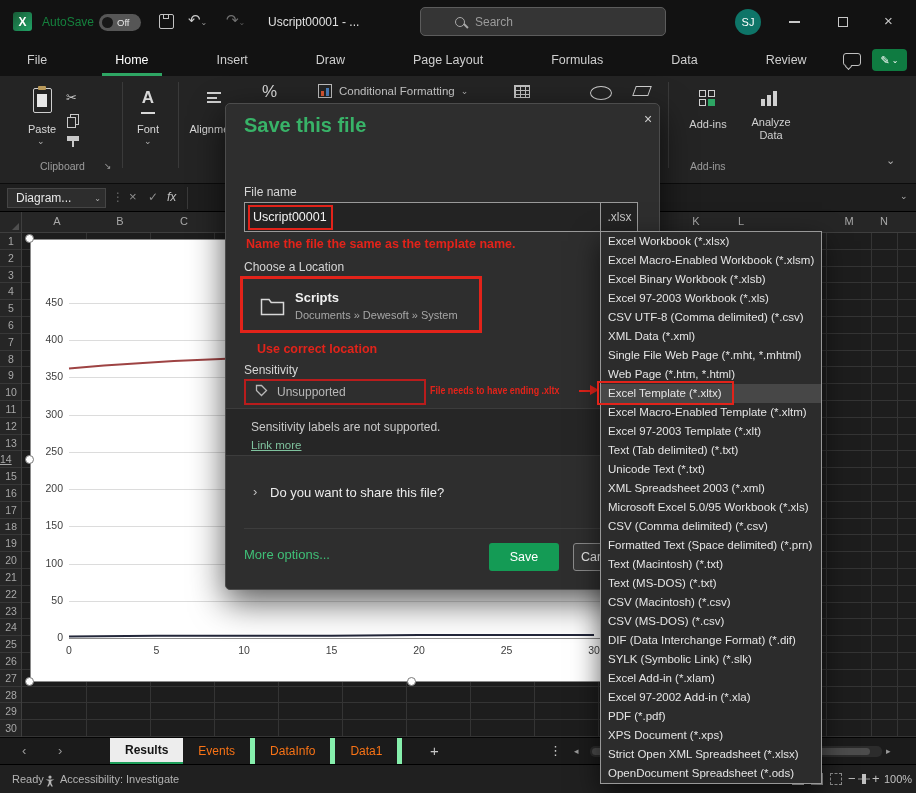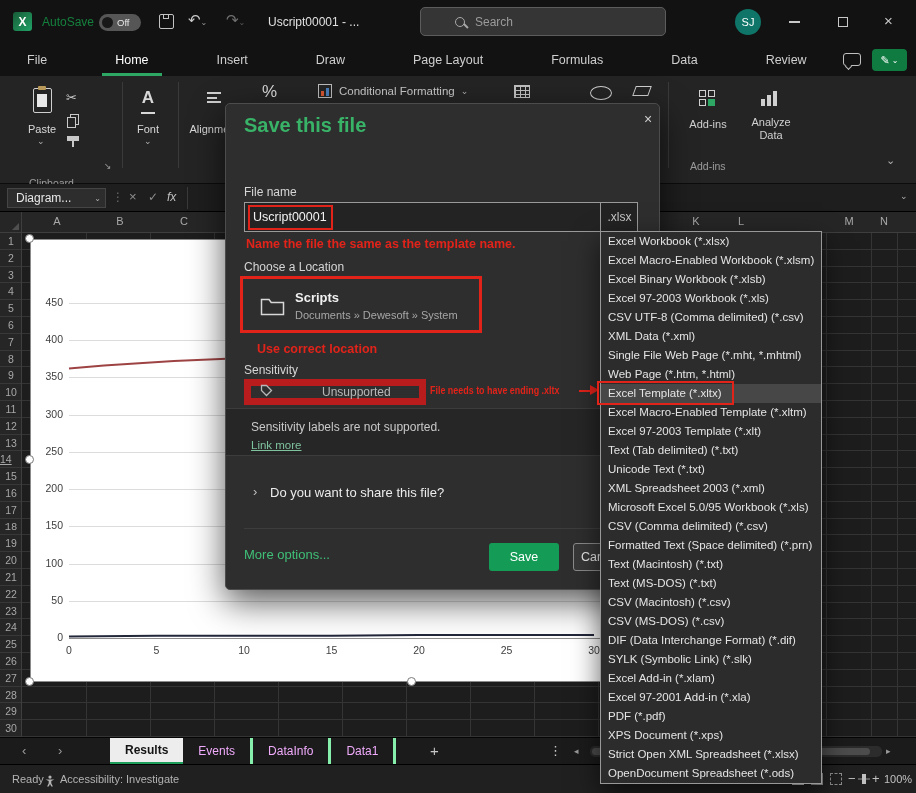--- a/index.html
+++ b/index.html
@@ -4,21 +4,21 @@
 <style>
   *{margin:0;padding:0;box-sizing:border-box}
   body{background:#000;font-family:"Liberation Sans","DejaVu Sans",sans-serif}
   #app{position:relative;width:916px;height:793px;background:#1d1d1d;overflow:hidden;color:#d4d4d4;font-family:"Liberation Sans","DejaVu Sans",sans-serif}
   .abs{position:absolute}
   .rtab{padding:0 13px;font-size:12.5px;color:#cfcfcf;display:flex;align-items:center;height:32px;white-space:nowrap;cursor:default}
   .rtab.active{color:#ffffff;box-shadow:inset 0 -3px 0 #2ea664}
   .rtab.ctx{color:#41bd7c}
   .fmt-item{height:19px;line-height:19px;padding-left:7px;font-size:11.5px;color:#e4e4e4;white-space:nowrap;overflow:hidden}
   .fmt-item.sel{background:#474747}
-  .stab{padding:0 15px;line-height:27px;height:27px;font-size:12px;color:#f0abfc;border-right:3px solid #86efac;white-space:nowrap}
+  .stab{padding:0 15px;line-height:27px;height:27px;font-size:12px;color:#f97316;border-right:5px solid #86efac;white-space:nowrap}
   .stab.active{background:#ededed;color:#141414;font-weight:bold;border-right:none;border-bottom:3px solid #1e9e5a;line-height:24px}
   .grouplabel{font-size:10.5px;color:#9c9c9c}
   .vsep{position:absolute;width:1px;background:#3a3a3a;top:6px;height:86px}
   .note{position:absolute;color:#e2231a;font-weight:bold;z-index:40;white-space:nowrap}
   .redbox{position:absolute;border:2px solid #e2231a;z-index:40}
   .handle{position:absolute;width:9px;height:9px;border-radius:50%;background:#fff;border:1px solid #7a7a7a;z-index:3}
 </style>
 </head>
 <body>
 
@@ -83,21 +83,21 @@
     </div>
     <div class="abs" style="left:66px;top:14px;font-size:13px;color:#c9c9c9;">✂</div>
     <div class="abs" style="left:67px;top:38px;width:13px;height:14px;">
       <div style="position:absolute;left:3px;top:0;width:9px;height:11px;border:1.2px solid #c9c9c9;"></div>
       <div style="position:absolute;left:0;top:3px;width:9px;height:11px;border:1.2px solid #c9c9c9;background:#242424;"></div>
     </div>
     <div class="abs" style="left:67px;top:60px;width:12px;height:11px;">
       <div style="position:absolute;left:0;top:0;width:12px;height:5px;background:#c9c9c9;"></div>
       <div style="position:absolute;left:5px;top:5px;width:2px;height:6px;background:#c9c9c9;"></div>
     </div>
-    <div class="abs grouplabel" style="left:29px;top:84px;margin-top:17px;">Clipboard</div>
+    <div class="abs grouplabel" style="left:40px;top:84px;">Clipboard</div>
     <div class="abs" style="left:104px;top:85px;font-size:9px;color:#9c9c9c;">↘</div>
     <div class="vsep" style="left:122px;"></div>
 
     <div class="abs" style="left:128px;top:10px;width:40px;height:66px;text-align:center;">
       <div style="position:absolute;left:0;top:2px;width:40px;font-size:17px;font-weight:bold;color:#d8d8d8;">A</div>
       <div style="position:absolute;left:13px;top:26px;width:14px;height:2px;background:#d8d8d8;"></div>
       <div style="position:absolute;left:0;top:37px;width:40px;font-size:11px;color:#d8d8d8;">Font</div>
       <div style="position:absolute;left:16px;top:50px;font-size:9px;color:#b0b0b0;">⌄</div>
     </div>
     <div class="vsep" style="left:178px;"></div>
@@ -319,21 +319,21 @@
       <span style="position:absolute;left:14px;top:14px;">
         <svg width="25" height="20" viewBox="0 0 25 20">
             <path d="M1.5 3.5 h7.5 l2.2 3 h12.3 v12 h-22 z" fill="none" stroke="#d8d8d8" stroke-width="1.5"></path>
           </svg>
       </span>
       <span style="position:absolute;left:49px;top:8px;font-size:13px;font-weight:600;color:#f0f0f0;">Scripts</span>
       <span style="position:absolute;left:49px;top:27px;font-size:11px;color:#a6a6a6;white-space:nowrap;">Documents » Dewesoft » System</span>
     </div>
 
     <div class="abs" style="left:18px;top:259px;font-size:12px;color:#d6d6d6;">Sensitivity</div>
-    <div class="abs" style="left:18px;top:275px;width:182px;height:26px;border:7px solid #b91c1c;display:flex;align-items:center;gap:40px;">
+    <div class="abs" style="left:18px;top:275px;width:182px;height:26px;border:2px solid #b91c1c;display:flex;align-items:center;">
       <span style="margin-left:9px;">
         <svg width="13" height="13" viewBox="0 0 13 13">
             <path d="M1.5 1.5 h5 l5 5 -5 5 -5-5 z" fill="none" stroke="#b8b8b8" stroke-width="1.3"></path>
           </svg>
       </span>
       <span style="margin-left:9px;font-size:12px;color:#b8b8b8;">Unsupported</span>
     </div>
 
     <div class="abs" style="left:0;top:304px;width:433px;height:48px;background:#262626;border-top:1px solid #3c3c3c;border-bottom:1px solid #3c3c3c;">
       <div style="position:absolute;left:25px;top:11px;font-size:12px;color:#c9c9c9;">Sensitivity labels are not supported.</div>
@@ -371,21 +371,21 @@
       <div class="fmt-item">Microsoft Excel 5.0/95 Workbook (*.xls)</div>
       <div class="fmt-item">CSV (Comma delimited) (*.csv)</div>
       <div class="fmt-item">Formatted Text (Space delimited) (*.prn)</div>
       <div class="fmt-item">Text (Macintosh) (*.txt)</div>
       <div class="fmt-item">Text (MS-DOS) (*.txt)</div>
       <div class="fmt-item">CSV (Macintosh) (*.csv)</div>
       <div class="fmt-item">CSV (MS-DOS) (*.csv)</div>
       <div class="fmt-item">DIF (Data Interchange Format) (*.dif)</div>
       <div class="fmt-item">SYLK (Symbolic Link) (*.slk)</div>
       <div class="fmt-item">Excel Add-in (*.xlam)</div>
-      <div class="fmt-item">Excel 97-2001 Add-in (*.xla)</div>
+      <div class="fmt-item">Excel 97-2002 Add-in (*.xla)</div>
       <div class="fmt-item">PDF (*.pdf)</div>
       <div class="fmt-item">XPS Document (*.xps)</div>
       <div class="fmt-item">Strict Open XML Spreadsheet (*.xlsx)</div>
       <div class="fmt-item">OpenDocument Spreadsheet (*.ods)</div>
     </div>
 
   <div class="redbox" style="left:248px;top:205px;width:85px;height:25px;"></div>
   <div class="note" style="left:246px;top:237px;font-size:12.5px;">Name the file the same as the template name.</div>
   <div class="redbox" style="left:240px;top:276px;width:242px;height:57px;border-width:3px;"></div>
   <div class="note" style="left:257px;top:342px;font-size:12.5px;">Use correct location</div>

